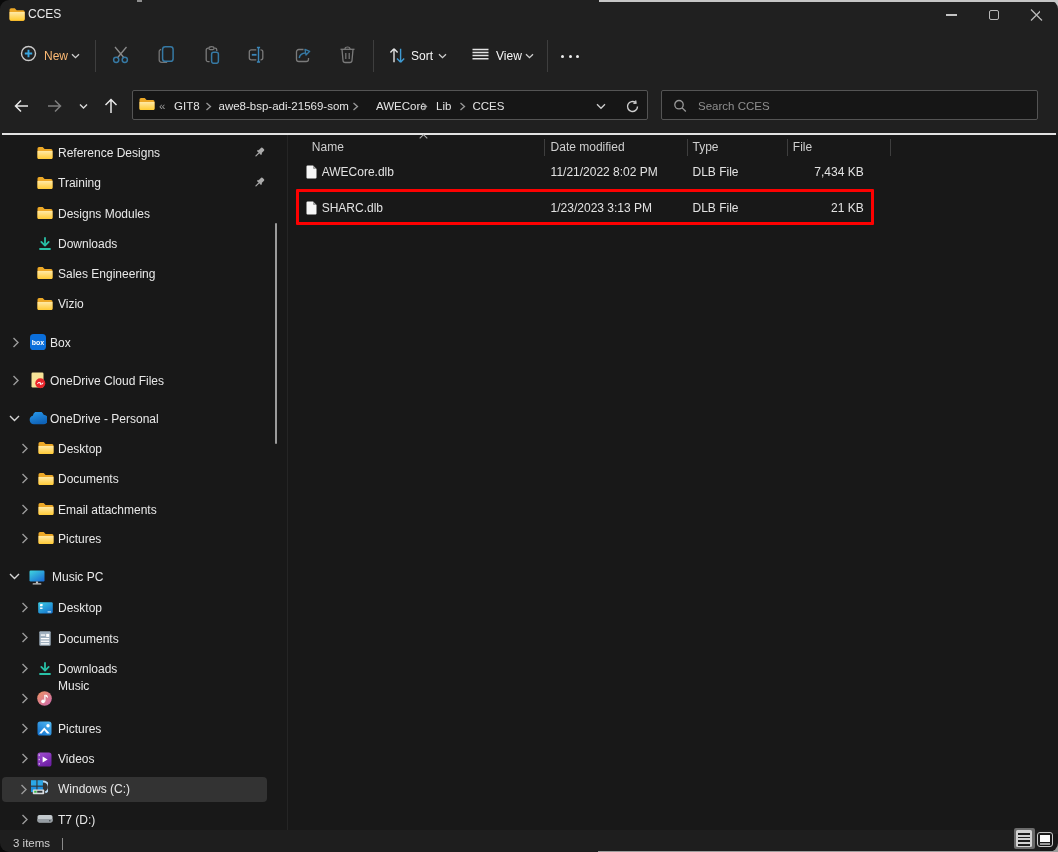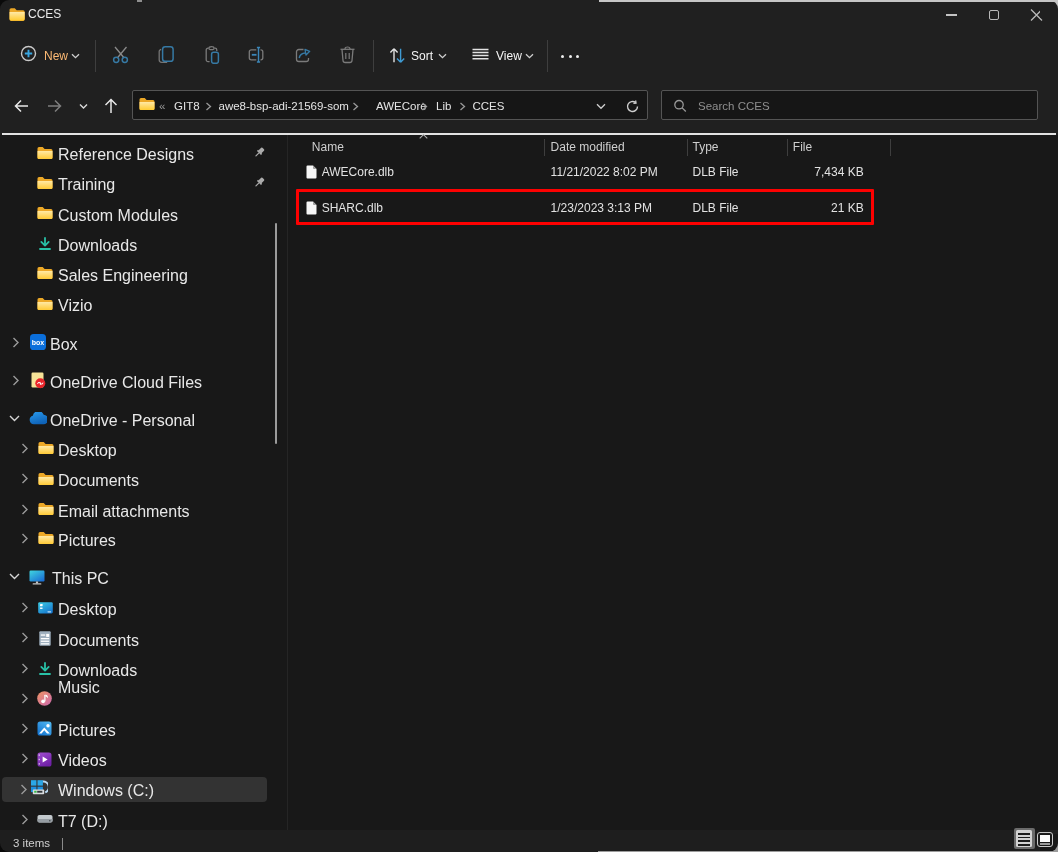--- a/index.html
+++ b/index.html
@@ -7,21 +7,21 @@
 body { font-family:"Liberation Sans", sans-serif; position:relative; }
 .abs { position:absolute; }
 .txt { position:absolute; font-size:12px; color:#e6e6e6; white-space:nowrap; }
 .vsep { position:absolute; width:1px; background:#3e3e3e; }
 #chrome { position:absolute; left:0; top:0; width:1058px; height:135px; background:#202020; }
 #content { position:absolute; left:0; top:135px; width:1058px; height:717px; background:#181818; }
 .box { position:absolute; top:90px; height:30px; background:#161616; border:1px solid #545454; border-radius:2px; }
 .crumb { position:absolute; font-size:11.5px; color:#e4e4e4; top:99.5px; }
 .chev { position:absolute; }
 .hl { position:absolute; left:2px; width:265px; height:25px; background:#333333; border-radius:4px; }
-.srow { position:absolute; font-size:16px; color:#e8e8e8; white-space:nowrap; }
+.srow { position:absolute; font-size:12px; color:#e8e8e8; white-space:nowrap; }
 .hdr { position:absolute; top:140px; font-size:12px; color:#cfcfcf; white-space:nowrap; }
 .cell { position:absolute; font-size:12px; color:#e2e2e2; white-space:nowrap; }
 </style>
 </head>
 <body>
 <div id="chrome"></div>
 <div id="content"></div>
 
 <svg class="abs" style="left:8.5px;top:6.5px;z-index:6" width="16" height="14" viewBox="0 0 15 13">
  <path d="M0.5 2.5 a1.5 1.5 0 0 1 1.5-1.5 h3.4 l1.8 2 h6 a1.5 1.5 0 0 1 1.5 1.5 v7 a1.5 1.5 0 0 1 -1.5 1.5 h-11.2 a1.5 1.5 0 0 1 -1.5-1.5 z" fill="#eca827"></path>
@@ -251,21 +251,21 @@
 <svg class="abs" style="left:253px;top:177px" width="12" height="12" viewBox="0 0 12 12">
     <g transform="translate(6.4,5.4) rotate(45)" fill="#ababab">
       <rect x="-2" y="-5.4" width="4" height="4.7" rx="0.9"></rect>
       <rect x="-3" y="-1.1" width="6" height="1.8" rx="0.9"></rect>
       <rect x="-0.6" y="0.7" width="1.2" height="4.8" rx="0.6"></rect>
     </g>
   </svg>
 <svg class="abs" style="left:36.5px;top:206px" width="16" height="14" viewBox="0 0 16 14">
     <use href="#folder16"></use>
   </svg>
-<div class="srow" style="left:58px;top:206.7px">Custom Modules</div>
+<div class="srow" style="left:58px;top:206.7px">Designs Modules</div>
 <svg class="abs" style="left:37px;top:236px" width="16" height="15" viewBox="0 0 16 15">
     <use href="#dlarrow"></use>
   </svg>
 <div class="srow" style="left:58px;top:236.7px">Downloads</div>
 <svg class="abs" style="left:36.5px;top:266px" width="16" height="14" viewBox="0 0 16 14">
     <use href="#folder16"></use>
   </svg>
 <div class="srow" style="left:58px;top:266.7px">Sales Engineering</div>
 <svg class="abs" style="left:36.5px;top:296.5px" width="16" height="14" viewBox="0 0 16 14">
     <use href="#folder16"></use>
@@ -329,21 +329,21 @@
 <div class="srow" style="left:58px;top:531.7px">Pictures</div>
 
 <svg class="abs" style="left:8.5px;top:572px" width="11" height="9" viewBox="0 0 11 9">
     <use href="#chd"></use>
   </svg>
 <svg class="abs" style="left:29px;top:569.5px" width="16" height="15" viewBox="0 0 16 15">
  <rect x="0.5" y="0.5" width="15" height="11" rx="1.2" fill="url(#mong)"></rect>
  <rect x="6.9" y="11.5" width="2.2" height="2" fill="#c3c3c3"></rect>
  <rect x="3.6" y="13.2" width="8.8" height="1.4" rx="0.7" fill="#c3c3c3"></rect>
 </svg>
-<div class="srow" style="left:52px;top:570.2px">This PC</div>
+<div class="srow" style="left:52px;top:570.2px">Music PC</div>
 
 <svg class="abs" style="left:21px;top:602px" width="8" height="11" viewBox="0 0 8 11">
     <use href="#chr"></use>
   </svg>
 <svg class="abs" style="left:37.5px;top:601.5px" width="15" height="12" viewBox="0 0 15 12">
  <rect x="0.2" y="0.2" width="14.6" height="11.2" rx="1.4" fill="url(#deskg)"></rect>
  <rect x="2" y="2" width="2.6" height="2.2" rx="0.4" fill="#fff"></rect>
  <rect x="2" y="5.4" width="2.6" height="1.6" rx="0.4" fill="#f2f8fb"></rect>
  <rect x="9.5" y="9.3" width="3.6" height="1.1" rx="0.3" fill="#cfe9f5" opacity="0.9"></rect>
 </svg>

